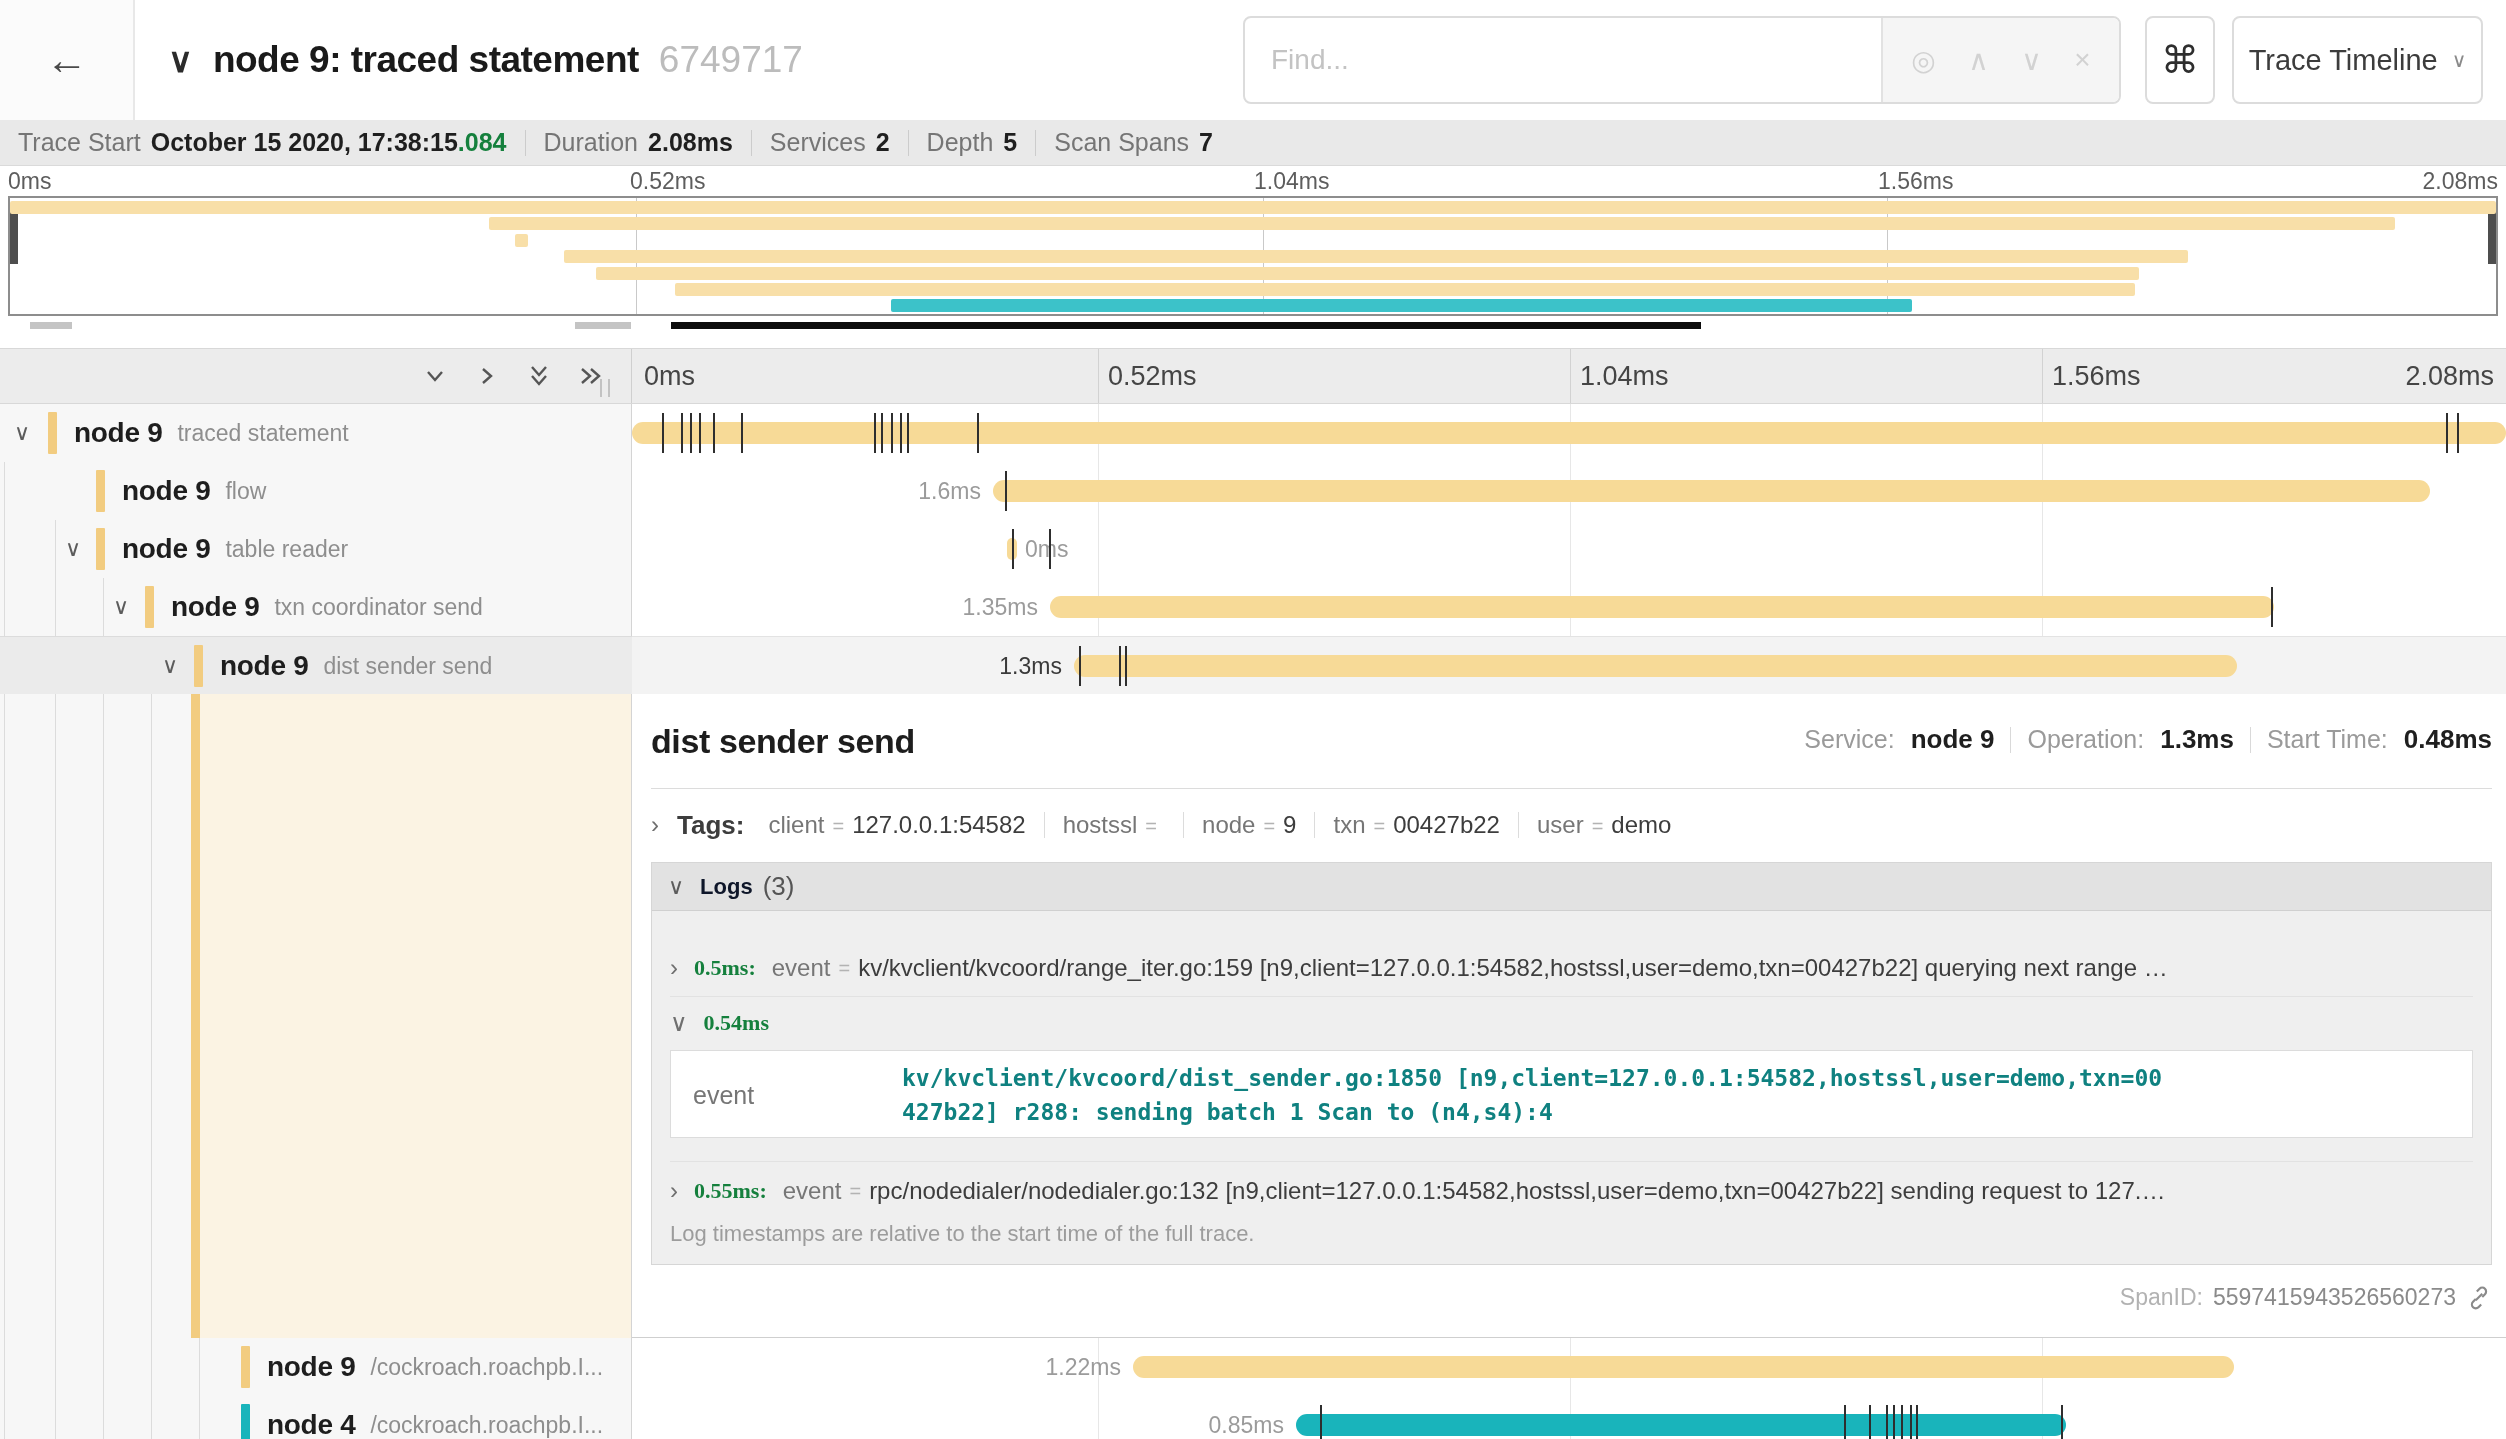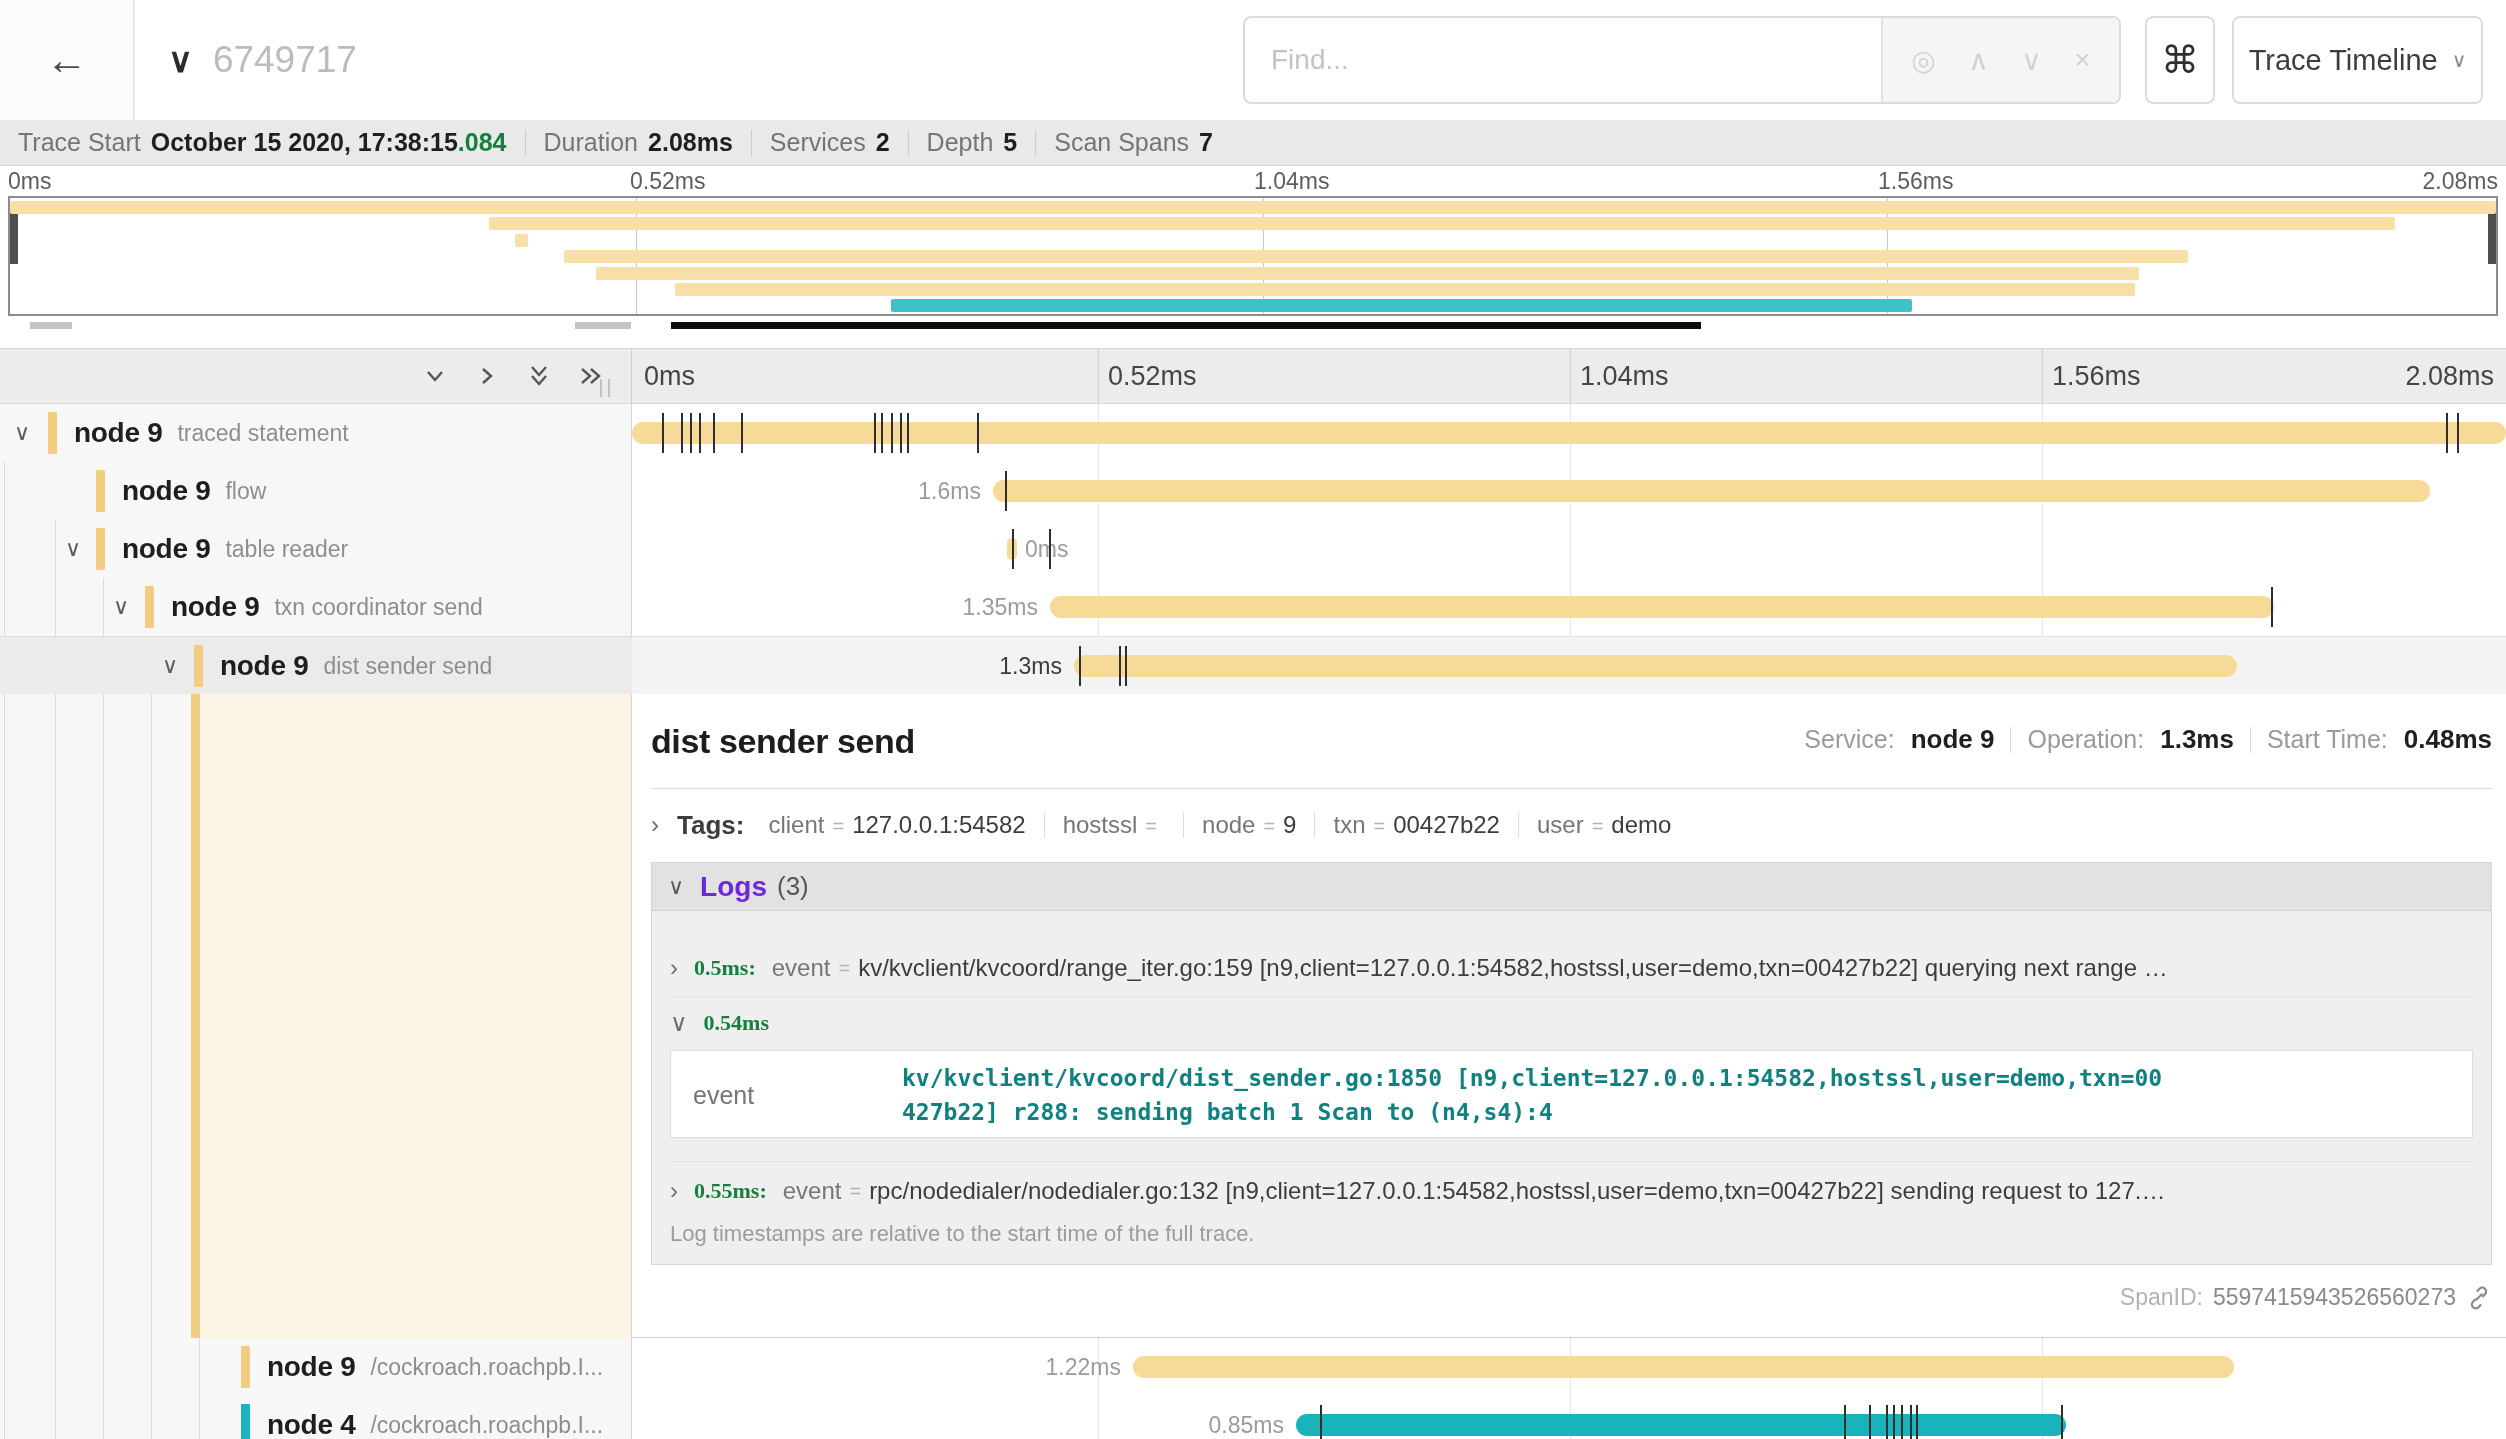--- a/index.html
+++ b/index.html
@@ -105,21 +105,21 @@
   .tag-key { font-size:24px; color:#767676; }
   .tag-eq { font-size:20px; color:#b3b3b3; margin:0 8px; }
   .tag-val { font-size:24px; color:#3d3d3d; }
   .tag-sep { width:1px; height:26px; background:#dcdcdc; margin:0 18px; align-self:center; }
 
   .logs-box { position:absolute; left:19px; right:14px; top:168px; height:403px;
     border:1px solid #d6d6d6; background:#efefef; }
   .logs-head { position:absolute; left:0; right:0; top:0; height:48px; background:#e2e2e2;
     border-bottom:1px solid #d0d0d0; display:flex; align-items:center; padding-left:16px; cursor:pointer; }
   .logs-head .chev { font-size:22px; color:#5c5c5c; margin-right:16px; }
-  .logs-head .llabel { font-size:28px; font-weight:700; color:#6d28d9; margin-right:10px;text-align:right; }
+  .logs-head .llabel { font-size:22px; font-weight:700; color:#0f172a; margin-right:10px;text-align:right; }
   .logs-head .lcount { font-size:26px; color:#555; }
   .log-row { position:absolute; left:18px; right:18px; height:40px; display:flex; align-items:center;
     white-space:nowrap; overflow:hidden; cursor:pointer; }
   .log-row .chev { font-size:24px; color:#6f6f6f; margin-right:16px; flex:0 0 auto;}
   .log-time { font-size:22px; font-weight:700; color:#15803d; margin-right:16px; flex:0 0 auto;font-family:Liberation Serif, serif;}
   .log-key { font-size:24px; color:#767676; flex:0 0 auto;}
   .log-eq { font-size:20px; color:#b3b3b3; margin:0 8px; flex:0 0 auto;}
   .log-val { font-size:24px; color:#3d3d3d; overflow:hidden; text-overflow:ellipsis; }
   .log-hr { position:absolute; left:18px; right:18px; height:1px; background:#e2e2e2; }
   .event-card { position:absolute; left:18px; right:18px; top:187px; height:88px; background:#fff;
@@ -137,20 +137,21 @@
 <body>
 
 <div class="app">
 
   <div class="topbar">
     <div class="back-box">
       <span>←</span>
     </div>
     <div class="title-wrap">
       <span class="title-chev">∨</span>
+      <span class="trace-title">node 9: traced statement</span>
       <span class="trace-id">6749717</span>
     </div>
     <div class="find-box">
       <input class="find-input" placeholder="Find..." style="">
       <div class="find-tools">
         <span>◎</span>
         <span>∧</span>
         <span>∨</span>
         <span>×</span>
       </div>

